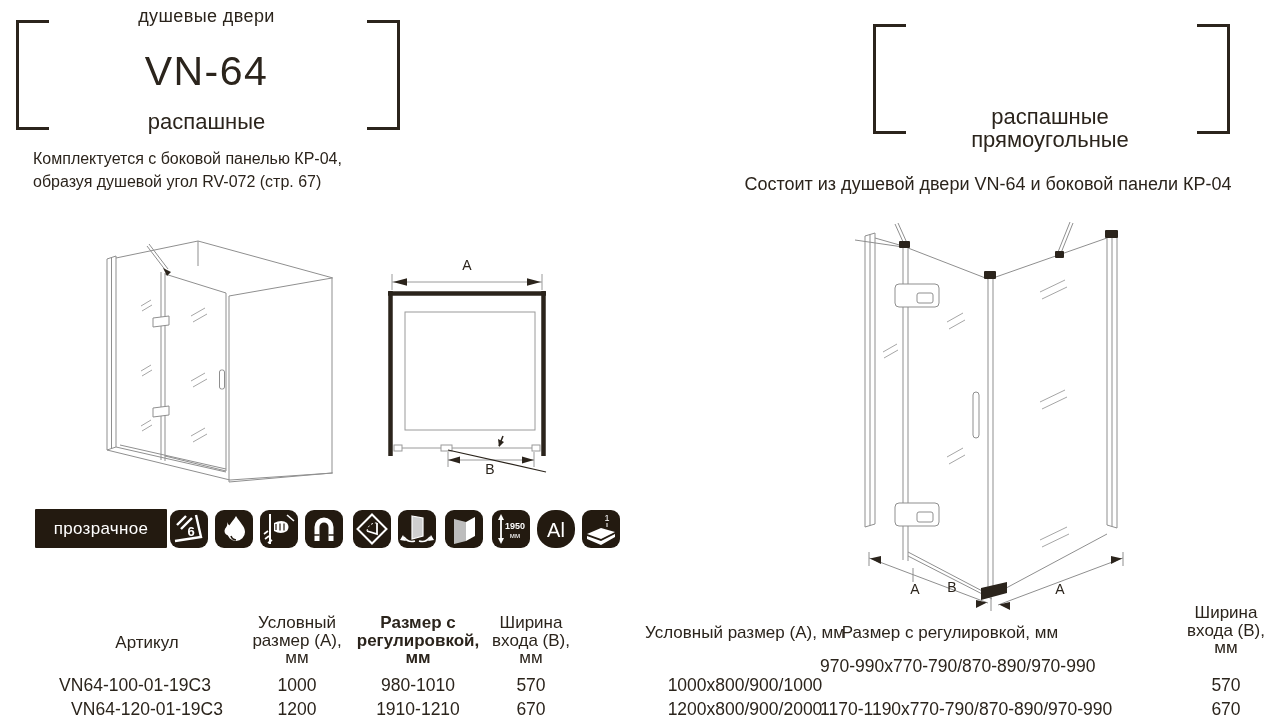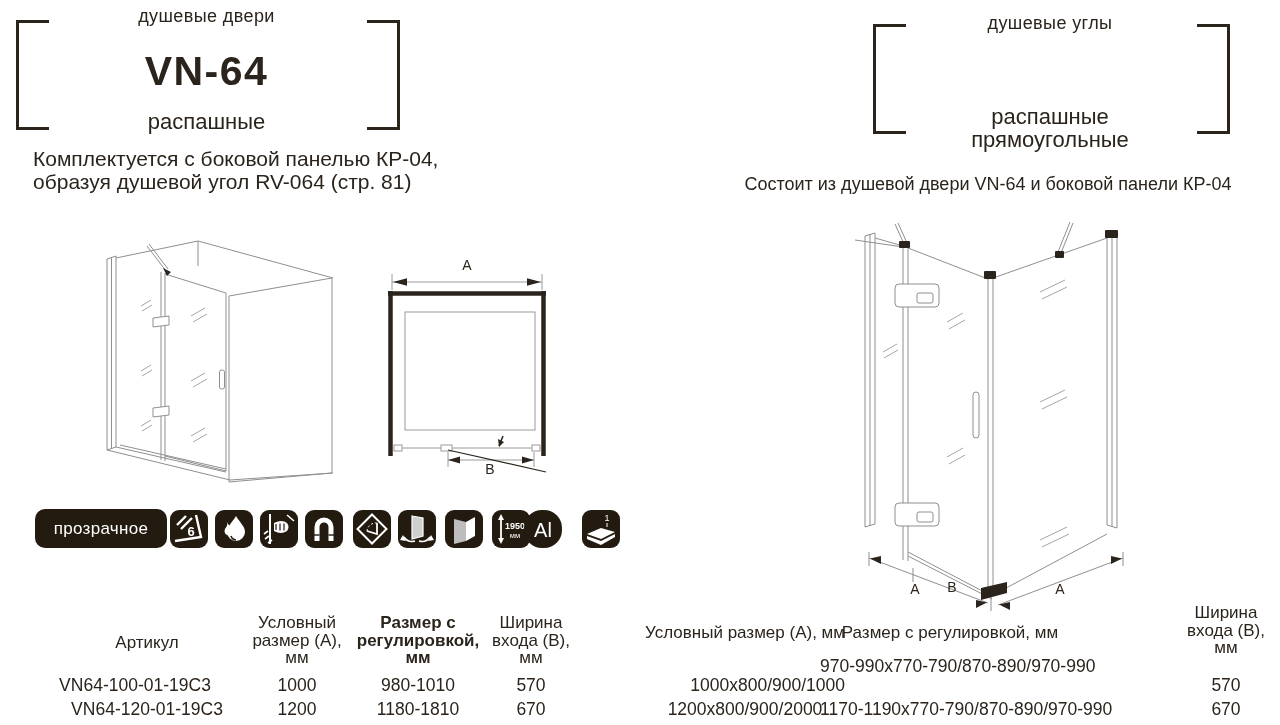--- a/index.html
+++ b/index.html
@@ -4,29 +4,29 @@
 <style>
   html,body{margin:0;padding:0;}
   body{
     width:1280px;height:725px;position:relative;overflow:hidden;
     background:#ffffff;color:#2b241c;
     font-family:"Liberation Sans","DejaVu Sans",sans-serif;
   }
   .abs{position:absolute;}
   .ctr{text-align:center;}
   .kicker{font-size:18px;letter-spacing:.4px;}
-  .model{font-size:41px;font-weight:700;letter-spacing:1.5px;}
+  .model{font-size:41px;font-weight:400;letter-spacing:1.5px;}
   .sub{font-size:22px;line-height:23px;}
-  .desc{font-size:21px;line-height:22.5px;}
+  .desc{font-size:16px;line-height:22.5px;}
   .bracket{position:absolute;width:30px;height:104px;border:3px solid #2b241c;}
   .bracket.bl{border-right:none;}
   .bracket.br{border-left:none;}
   .badge{
     position:absolute;left:35px;top:509px;width:132px;height:39px;
-    background:#231a10;border-radius:10px;color:#fff;font-size:17px;
+    background:#231a10;border-radius:1px;color:#fff;font-size:17px;
     display:flex;align-items:center;justify-content:center;letter-spacing:.3px;
   }
   .ico{position:absolute;top:510px;width:38px;height:38px;background:#231a10;border-radius:9px;}
   .ico svg{display:block;}
   .tcell{position:absolute;text-align:center;font-size:17.5px;white-space:nowrap;}
   .thead{position:absolute;text-align:center;font-size:17px;line-height:17.5px;white-space:nowrap;}
 </style>
 </head>
 <body>
 
@@ -34,21 +34,21 @@
 
   <div class="bracket bl" style="left:16px;top:20px;"></div>
   <div class="bracket br" style="left:367px;top:20px;"></div>
 
   <div class="abs ctr kicker" style="left:16px;top:6px;width:381px;">душевые двери</div>
   <div class="abs ctr model" style="left:16px;top:48px;width:381px;">VN-64</div>
   <div class="abs ctr sub" style="left:16px;top:110px;width:381px;">распашные</div>
 
   <div class="abs desc" style="left:33px;top:148px;width:420px;">
     <div>Комплектуется с боковой панелью КР-04,</div>
-    <div>образуя душевой угол RV-064  (стр. 81)</div>
+    <div>образуя душевой угол RV-072  (стр. 67)</div>
   </div>
 
   <svg class="abs" style="left:95px;top:228px;" width="250" height="255" viewBox="0 0 250 255">
     <g fill="none" stroke="#8f8f8f" stroke-width="1">
       <polygon points="12,31 21,28 21,219 12,222" fill="#fff"></polygon>
       <line x1="16.5" y1="29.5" x2="16.5" y2="220.5"></line>
       <polyline points="21,30 103,13 238,50"></polyline>
       <line x1="103" y1="13" x2="103" y2="38"></line>
       <polygon points="134,68 237,50 237,245 134,254" fill="#fff"></polygon>
       <polyline points="12,222 135,252 238,245"></polyline>
@@ -180,21 +180,21 @@
   </div>
   <div class="ico" style="left:492px;">
     <svg width="38" height="38" viewBox="0 0 38 38">
       <line x1="9" y1="8" x2="9" y2="30" stroke="#fff" stroke-width="1.8"></line>
       <polygon points="9,4 12,10 6,10" fill="#fff"></polygon>
       <polygon points="9,34 12,28 6,28" fill="#fff"></polygon>
       <text x="23" y="19" font-size="9" font-weight="bold" fill="#fff" text-anchor="middle">1950</text>
       <text x="23" y="28" font-size="7.5" fill="#fff" text-anchor="middle">мм</text>
     </svg>
   </div>
-  <div class="ico" style="left:524px;border-radius:18px;">
+  <div class="ico" style="left:537px;border-radius:18px;">
     <svg width="38" height="38" viewBox="0 0 38 38">
       <text x="19" y="27" font-size="20" fill="#fff" text-anchor="middle">Al</text>
     </svg>
   </div>
   <div class="ico" style="left:582px;">
     <svg width="38" height="38" viewBox="0 0 38 38">
       <text x="25" y="11" font-size="9" fill="#fff" text-anchor="middle">1</text>
       <line x1="25" y1="13" x2="25" y2="17" stroke="#fff" stroke-width="1"></line>
       <polygon points="5,24 19,18 33,22 19,29" fill="#fff"></polygon>
       <polygon points="5,26 5,29 19,35 33,27 33,24 19,31" fill="#fff"></polygon>
@@ -220,31 +220,30 @@
 
   <div>
     <div class="tcell" style="left:48px;top:675px;width:174px;">VN64-100-01-19C3</div>
     <div class="tcell" style="left:237px;top:675px;width:120px;">1000</div>
     <div class="tcell" style="left:352px;top:675px;width:132px;">980-1010</div>
     <div class="tcell" style="left:474px;top:675px;width:114px;">570</div>
   </div>
   <div>
     <div class="tcell" style="left:60px;top:699px;width:174px;">VN64-120-01-19C3</div>
     <div class="tcell" style="left:237px;top:699px;width:120px;">1200</div>
-    <div class="tcell" style="left:352px;top:699px;width:132px;">1180-1810</div>
+    <div class="tcell" style="left:352px;top:699px;width:132px;">1910-1210</div>
     <div class="tcell" style="left:474px;top:699px;width:114px;">670</div>
   </div>
 </div>
 
 <div class="abs" style="left:640px;top:0;width:640px;height:725px;">
 
   <div class="bracket bl" style="left:233px;top:24px;"></div>
   <div class="bracket br" style="left:557px;top:24px;"></div>
 
-  <div class="abs ctr kicker" style="left:233px;top:13px;width:354px;">душевые углы</div>
   <div class="abs ctr sub" style="left:233px;top:105px;width:354px;">
     <div>распашные</div>
     <div>прямоугольные</div>
   </div>
 
   <div class="abs ctr" style="left:38px;top:174px;width:620px;font-size:18px;">Состоит из душевой двери VN-64 и боковой панели КР-04</div>
 
   <svg class="abs" style="left:215px;top:222px;" width="290" height="395" viewBox="0 0 290 395">
     <g fill="none" stroke="#8f8f8f" stroke-width="1">
       <polygon points="10,14 20,11 20,302 10,305" fill="#fff"></polygon>
@@ -310,21 +309,21 @@
 
   <div class="thead" style="left:5px;top:624px;width:200px;">Условный размер (А), мм</div>
   <div class="thead" style="left:190px;top:624px;width:240px;">Размер с регулировкой, мм</div>
   <div class="thead" style="left:522px;top:604px;width:128px;">
     <div>Ширина</div>
     <div>входа (В),</div>
     <div>мм</div>
   </div>
 
   <div>
-    <div class="tcell" style="left:5px;top:675px;width:200px;text-align:right;">1000x800/900/1000</div>
+    <div class="tcell" style="left:5px;top:675px;width:200px;">1000x800/900/1000</div>
     <div class="tcell" style="left:180px;top:656px;width:260px;">970-990x770-790/870-890/970-990</div>
     <div class="tcell" style="left:522px;top:675px;width:128px;">570</div>
   </div>
   <div>
     <div class="tcell" style="left:5px;top:699px;width:200px;">1200x800/900/2000</div>
     <div class="tcell" style="left:180px;top:699px;width:260px;">1170-1190x770-790/870-890/970-990</div>
     <div class="tcell" style="left:522px;top:699px;width:128px;">670</div>
   </div>
 </div>
 

